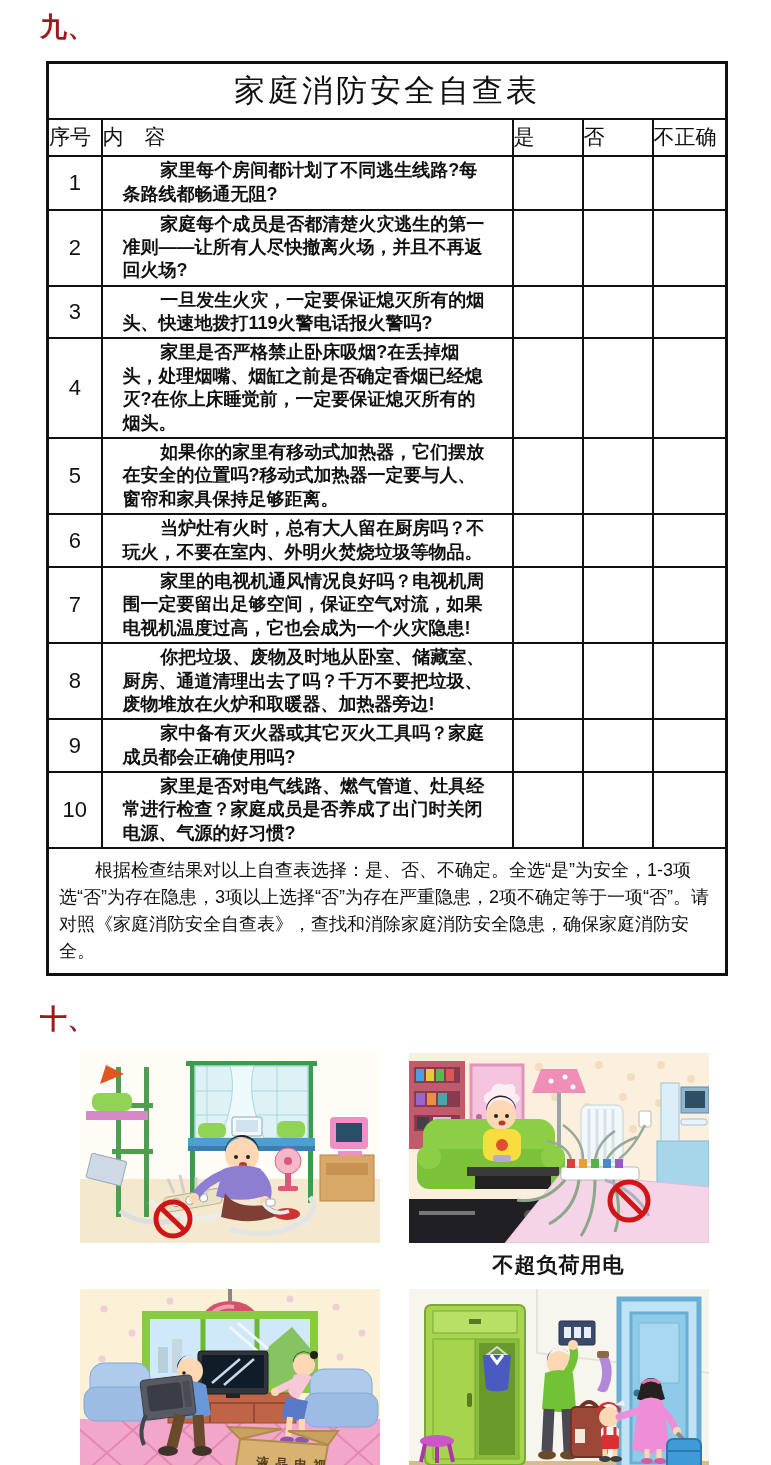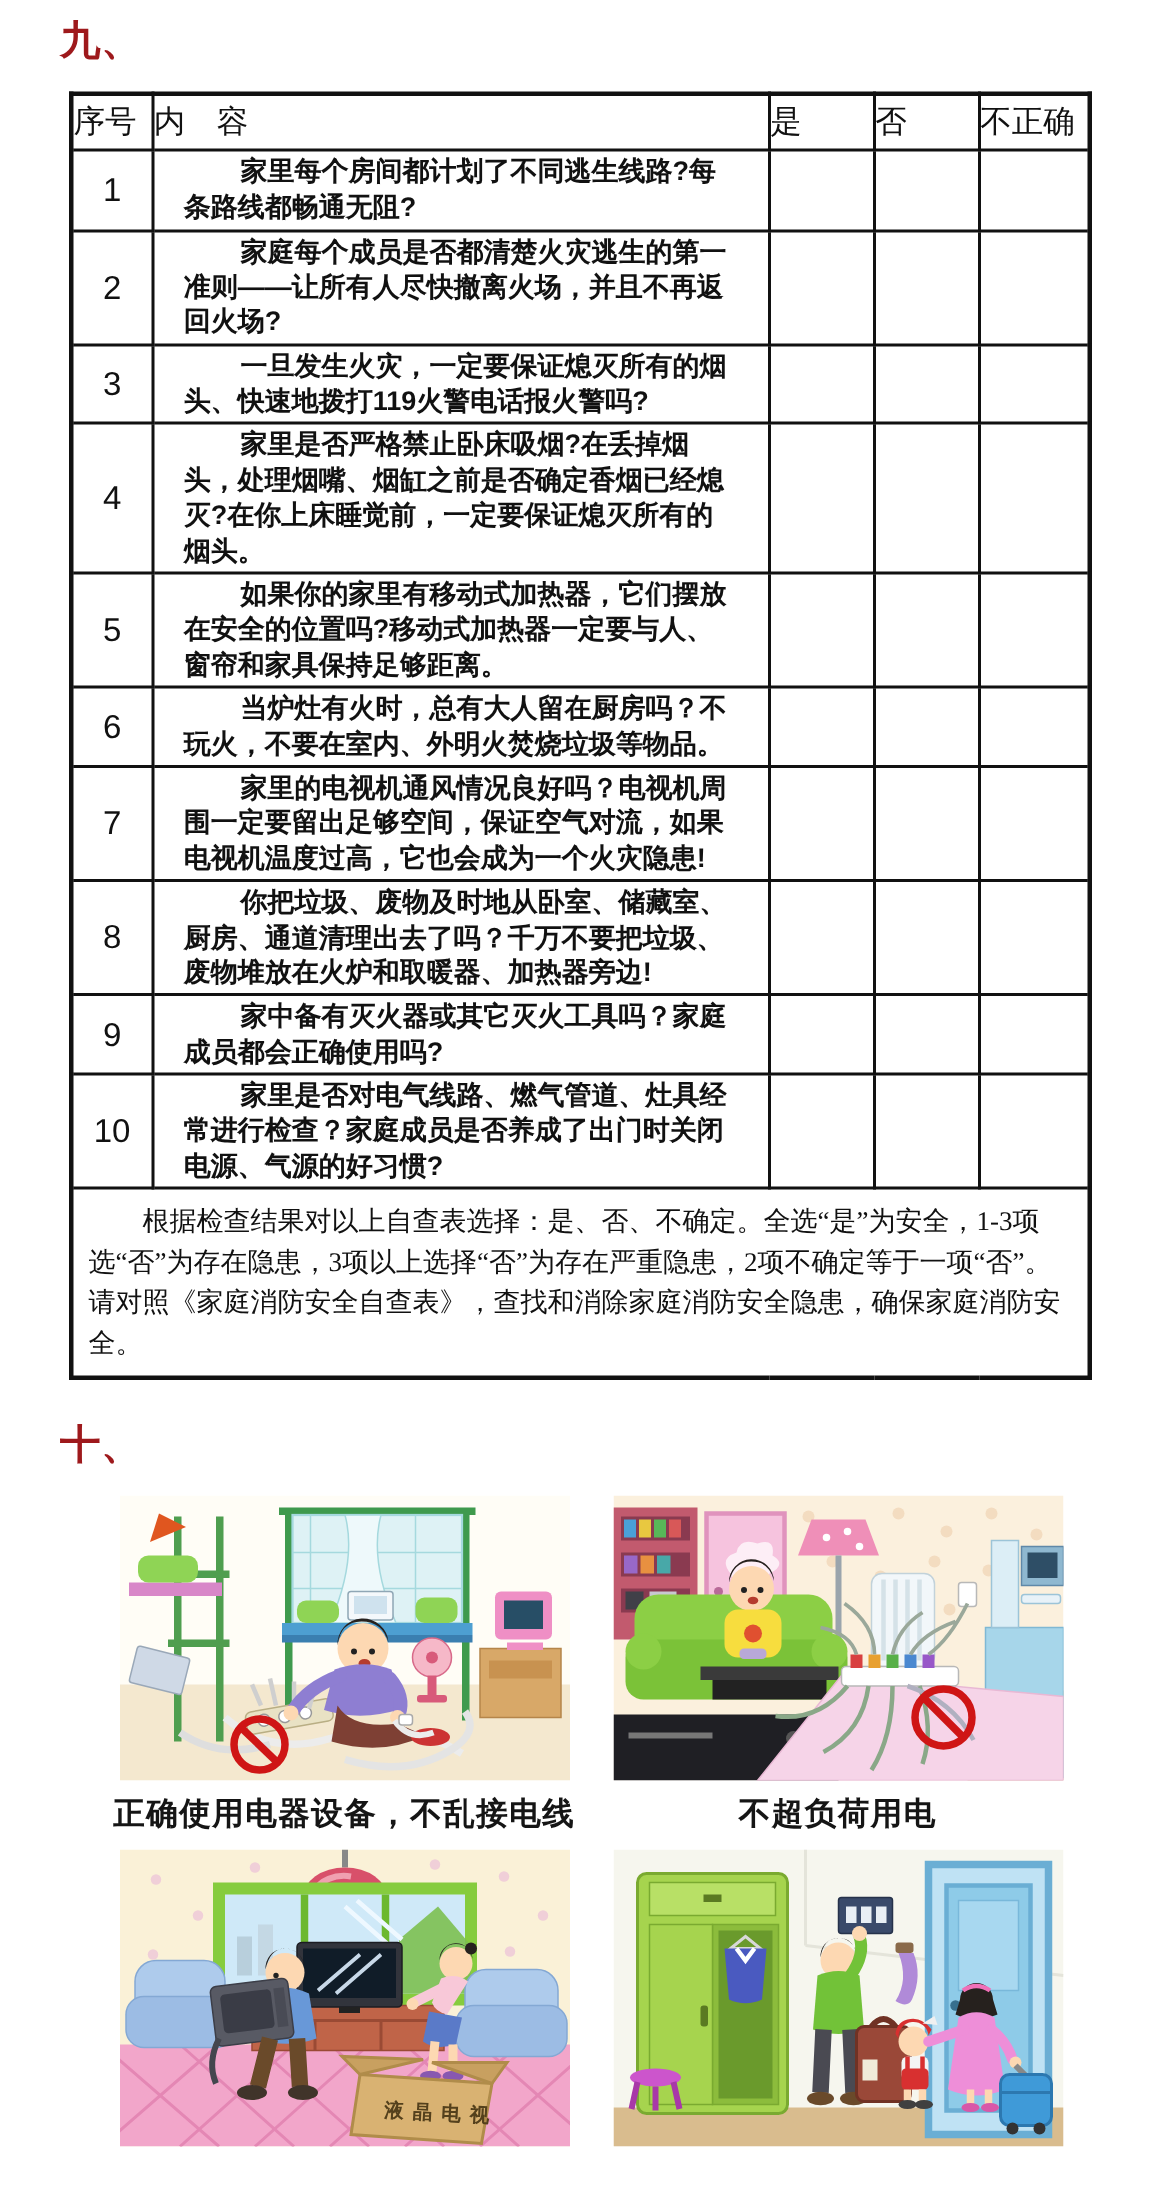--- a/index.html
+++ b/index.html
@@ -16,21 +16,21 @@
   table.selfcheck td { border:2px solid #111; vertical-align:middle; }
   .t-title td { height:56px; text-align:center; font-size:31px; letter-spacing:3px; }
   .t-head td { height:37px; text-align:left; font-size:21px; }
   td.c-idx { text-align:center; font-size:22px; }
   td.c-content p { text-indent:2.1em; padding:2px 20px; font-size:18px; line-height:1.3;font-weight:bold; }
   td.c-mark { background:#fff; }
   tr.row-1 { height:54px; } tr.row-2 { height:54px; } tr.row-3 { height:46px; }
   tr.row-4 { height:76px; } tr.row-5 { height:70px; } tr.row-6 { height:52px; }
   tr.row-7 { height:72px; } tr.row-8 { height:70px; } tr.row-9 { height:46px; }
   tr.row-10 { height:72px; }
-  .t-footer td { padding:8px 10px;font-family:Liberation Serif, serif; }
+  .t-footer td { padding:8px 10px; }
   .t-footer p { text-indent:2em; font-size:18px; line-height:1.5; }
 
   .sec-heading.second { margin-top:26px; }
 
   .figures { display:grid; grid-template-columns:315px 315px; column-gap:14px;
              row-gap:10px; margin:16px 0 0 72px; }
   .figures figure { text-align:center; }
   .figures svg { display:block; margin:0 auto; }
   .figures figcaption { margin-top:8px; font-family:"Liberation Serif",serif;
                         font-weight:bold; font-size:21px; color:#151515; letter-spacing:1px; }
@@ -46,20 +46,23 @@
 
   <table class="selfcheck">
     <colgroup>
         <col style="width:54px">
         <col style="width:411px">
         <col style="width:70px">
         <col style="width:70px">
         <col style="width:74px">
       </colgroup>
     <tbody>
+      <tr class="t-title">
+        <td colspan="5">家庭消防安全自查表</td>
+      </tr>
       <tr class="t-head">
         <td>序号</td>
         <td>内　容</td>
         <td>是</td>
         <td>否</td>
         <td>不正确</td>
       </tr>
       <tr class="row-1">
         <td class="c-idx">1</td>
         <td class="c-content">
@@ -235,21 +238,20 @@
           <path d="M145 140 q10 16 40 12 l18 8 q-28 14 -62 4 z" fill="#7e4034"></path>
           <ellipse cx="207" cy="161" rx="13" ry="6" fill="#cc3333"></ellipse>
           <path d="M183 150 q10 14 26 8" stroke="#ececec" stroke-width="4" fill="none"></path>
           <rect x="186" y="146" width="9" height="7" rx="2" fill="#fff" stroke="#aaa"></rect>
         </g>
         <g>
           <circle cx="93" cy="166" r="17" fill="none" stroke="#cf1515" stroke-width="5"></circle>
           <line x1="81" y1="155" x2="105" y2="178" stroke="#cf1515" stroke-width="5"></line>
         </g>
       </svg>
-      <figcaption>正确使用电器设备，不乱接电线</figcaption>
     </figure>
 
     <figure>
       <svg width="300" height="190" viewBox="0 0 300 190">
         <rect width="300" height="190" fill="#fbf0dd"></rect>
         <g fill="#f3dcc0">
           <circle cx="130" cy="14" r="4"></circle>
             <circle cx="160" cy="26" r="4"></circle>
             <circle cx="190" cy="12" r="4"></circle>
           <circle cx="222" cy="24" r="4"></circle>

